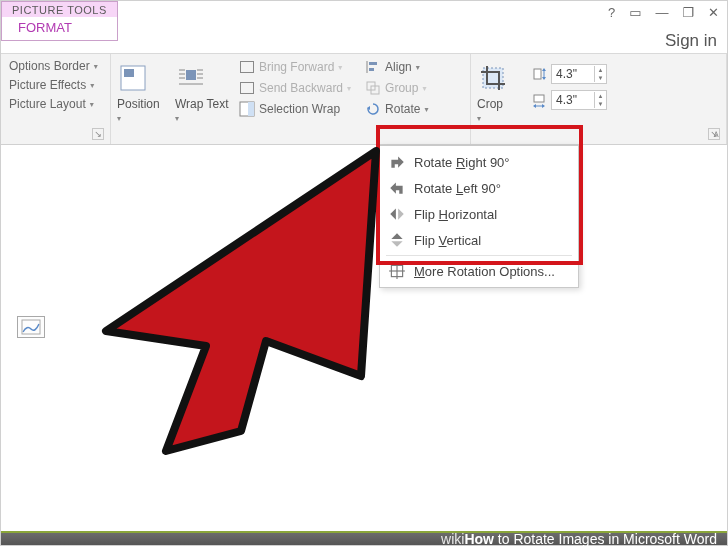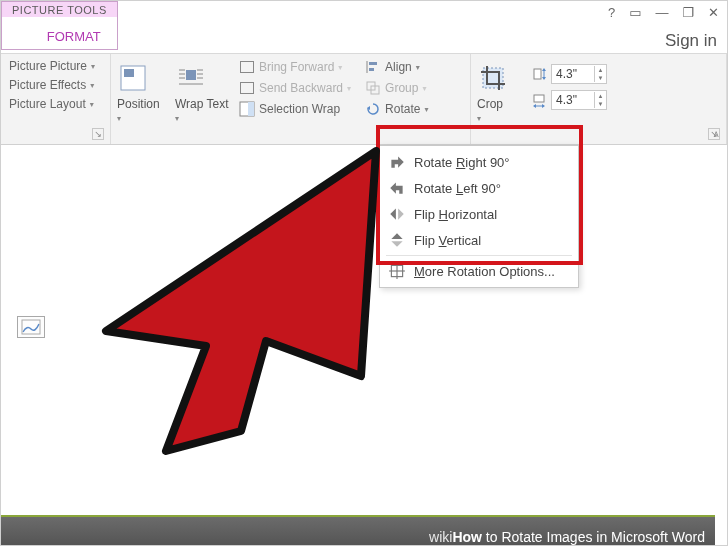--- a/index.html
+++ b/index.html
@@ -48,25 +48,24 @@
     border: 1px solid #caa0ca;
     border-bottom: none;
     padding: 2px 10px 1px;
     font-size: 11px;
     color: #5b5b5b;
     letter-spacing: 0.5px;
   }
   .ctx-tab-bottom {
     border: 1px solid #caa0ca;
     border-top: none;
-    padding: 12px 16px 5px;
+    padding: 3px 16px 5px;
     color: #b23ab2;
     font-size: 13px;
     background: #fff;
-    text-align: right;
   }
 
   .signin {
     position: absolute;
     right: 10px;
     top: 30px;
     font-size: 17px;
     color: #555;
   }
 
@@ -231,27 +230,27 @@
     left: 75px;
     width: 340px;
     height: 340px;
     z-index: 10;
     pointer-events: none;
   }
 
   
   .caption {
     position: absolute;
-    left: 0; right: 12px; bottom: 0;
-    height: 30px;
+    left: 0; right: 0; bottom: 0;
+    height: 14px;
     background: linear-gradient(#6b6b6b, #555);
     color: #fff;
     font-size: 14px;
     display: flex;
-    align-items: flex-end;
+    align-items: center;
     justify-content: flex-end;
     padding-right: 10px;
     border-top: 2px solid #8aa63a;
   }
   .caption .brand .wiki { color: #e8e8e8; font-weight: 400; }
   .caption .brand .how  { color: #fff; font-weight: 700; }
 
   
   svg .st { fill:#7b94b8; }
 </style>
@@ -273,21 +272,21 @@
     <div class="ctx-tab-bottom">FORMAT</div>
   </div>
 
   <div class="signin">Sign in</div>
 
   <div class="ribbon">
 
     <div class="group" style="width:110px">
       <div class="col">
         <div class="item">
-          <span>Picture Picture</span>
+          <span>Options Border</span>
             <span class="drop">▾</span>
         </div>
         <div class="item">
           <span>Picture Effects</span>
             <span class="drop">▾</span>
         </div>
         <div class="item">
           <span>Picture Layout</span>
             <span class="drop">▾</span>
         </div>

